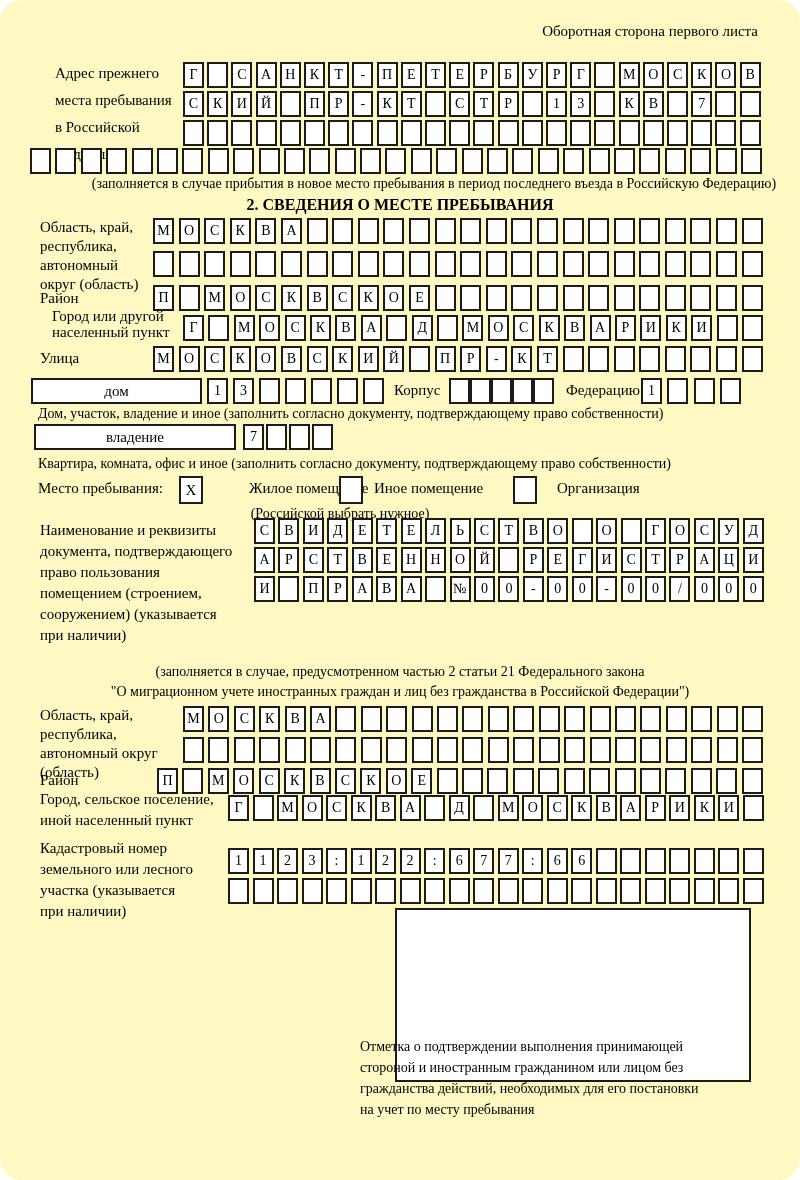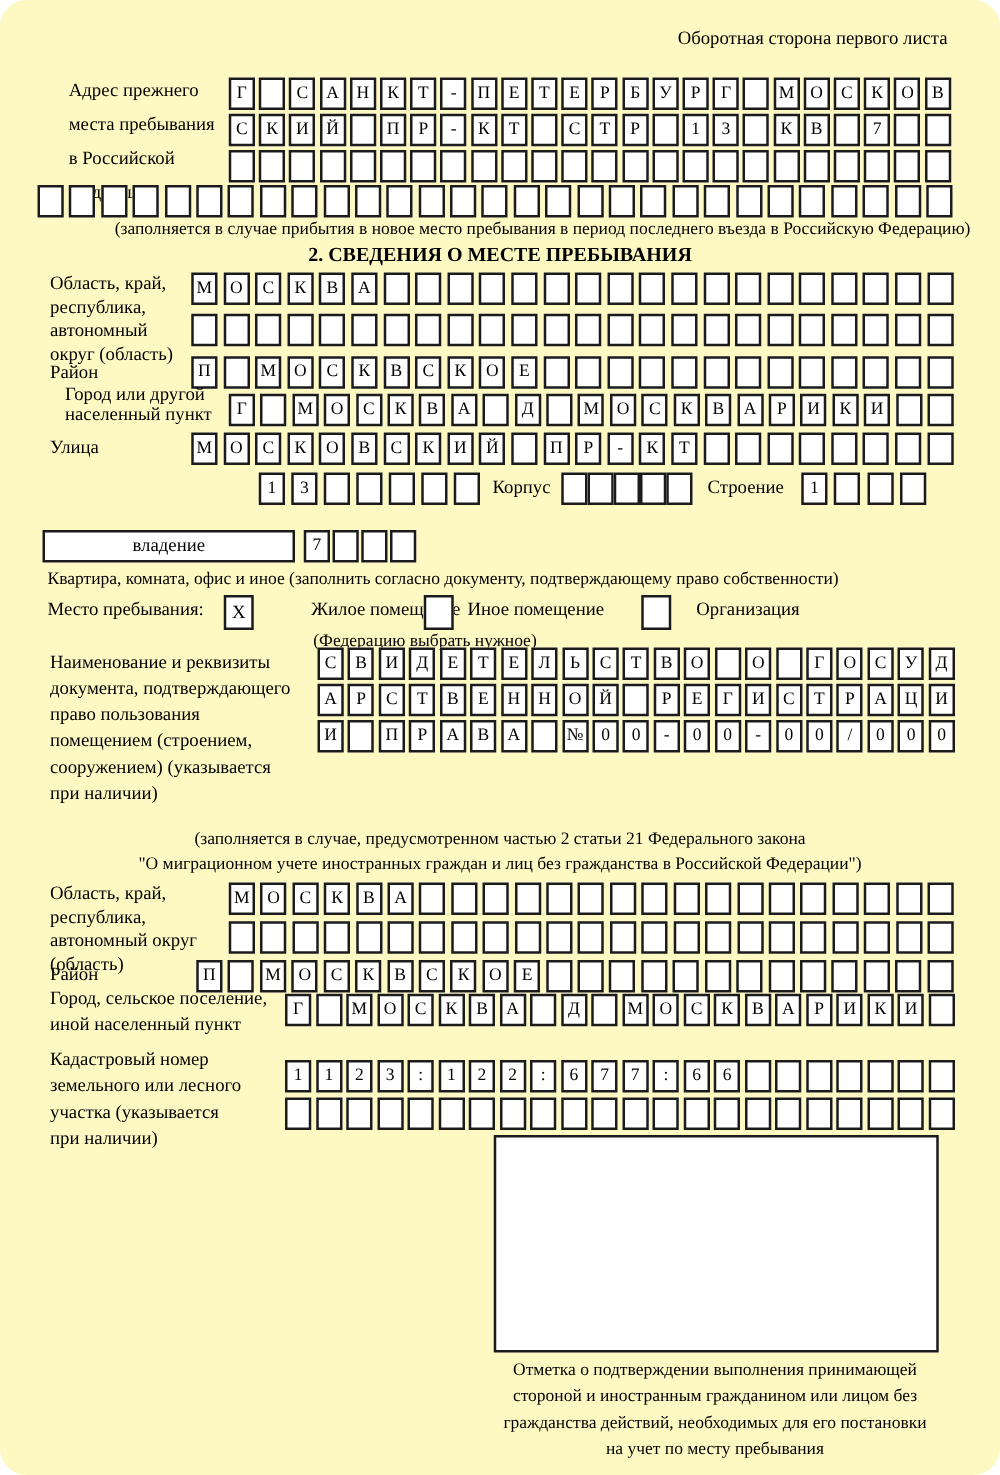--- a/index.html
+++ b/index.html
@@ -14,21 +14,21 @@
   .bold{font-weight:bold;}
   .cells{position:absolute;display:flex;justify-content:space-between;height:26px;}
   .cell{flex:none;width:21px;height:26px;border:2px solid #1b1b1b;box-sizing:border-box;
         background:#fff;display:flex;align-items:center;justify-content:center;
         font-size:14px;font-family:"Liberation Serif","DejaVu Serif",serif;}
   .chk{width:24px;height:28px;font-size:15px;}
   .wbox{position:absolute;border:2px solid #1b1b1b;box-sizing:border-box;background:#fff;
         display:flex;align-items:center;justify-content:center;font-size:15px;}
   .stampbox{position:absolute;left:395px;top:908px;width:356px;height:174px;
         border:2px solid #1b1b1b;box-sizing:border-box;background:#fff;}
-  .caption{position:absolute;left:360px;top:1086px;width:424px;text-align:center;
+  .caption{position:absolute;left:360px;top:1036px;width:424px;
         font-size:14px;line-height:21px;}
 </style>
 </head>
 <body>
 
 <div class="page">
 
   <div class="lbl" style="top:22px;left:0;width:758px;text-align:right;">Оборотная сторона первого листа</div>
 
   <div class="lbl lbl-lh27" style="left:55px;top:60px;">Адрес прежнего<br>места пребывания<br>в Российской<br>Федерации</div>
@@ -275,44 +275,46 @@
       <span class="cell"></span>
       <span class="cell"></span>
       <span class="cell"></span>
       <span class="cell"></span>
       <span class="cell"></span>
       <span class="cell"></span>
       <span class="cell"></span>
       <span class="cell"></span>
     </div>
 
+  <div class="wbox" style="left:31px;top:378px;width:171px;height:26px;">дом</div>
   <div class="cells" style="left:207px;top:378px;width:177px;">
       <span class="cell">1</span>
       <span class="cell">3</span>
       <span class="cell"></span>
       <span class="cell"></span>
       <span class="cell"></span>
       <span class="cell"></span>
       <span class="cell"></span>
     </div>
   <div class="lbl" style="left:394px;top:381px;text-align:right;">Корпус</div>
   <div class="cells" style="left:449px;top:378px;width:104px;">
       <span class="cell"></span>
       <span class="cell"></span>
       <span class="cell"></span>
       <span class="cell"></span>
       <span class="cell"></span>
     </div>
-  <div class="lbl" style="left:566px;top:381px;">Строение</div>
+  <div class="lbl" style="left:566px;top:381px;">Федерацию</div>
   <div class="cells" style="left:641px;top:378px;width:100px;">
       <span class="cell">1</span>
       <span class="cell"></span>
       <span class="cell"></span>
       <span class="cell"></span>
     </div>
+  <div class="note" style="left:38px;top:406px;">Дом, участок, владение и иное (заполнить согласно документу, подтверждающему право собственности)</div>
 
   <div class="wbox" style="left:34px;top:424px;width:202px;height:26px;">владение</div>
   <div class="cells" style="left:243px;top:424px;width:90px;">
       <span class="cell">7</span>
       <span class="cell"></span>
       <span class="cell"></span>
       <span class="cell"></span>
     </div>
   <div class="note" style="left:38px;top:456px;">Квартира, комната, офис и иное (заполнить согласно документу, подтверждающему право собственности)</div>
 
@@ -322,21 +324,21 @@
     </div>
   <div class="lbl" style="left:230px;top:479px;margin-left:19px;">Жилое помещение</div>
   <div class="cells" style="left:339px;top:476px;width:24px;">
       <span class="cell chk"></span>
     </div>
   <div class="lbl" style="left:374px;top:479px;">Иное помещение</div>
   <div class="cells" style="left:513px;top:476px;width:24px;">
       <span class="cell chk"></span>
     </div>
   <div class="lbl" style="left:557px;top:479px;">Организация</div>
-  <div class="note" style="left:140px;top:506px;width:400px;text-align:center;">(Федерацию выбрать нужное)</div>
+  <div class="note" style="left:140px;top:506px;width:400px;text-align:center;">(Российской выбрать нужное)</div>
 
   <div class="lbl lbl-lh21" style="left:40px;top:520px;">Наименование и реквизиты<br>документа, подтверждающего<br>право пользования<br>помещением (строением,<br>сооружением) (указывается<br>при наличии)</div>
   <div class="cells" style="left:254px;top:518px;width:510px;">
       <span class="cell">С</span>
       <span class="cell">В</span>
       <span class="cell">И</span>
       <span class="cell">Д</span>
       <span class="cell">Е</span>
       <span class="cell">Т</span>
       <span class="cell">Е</span>

